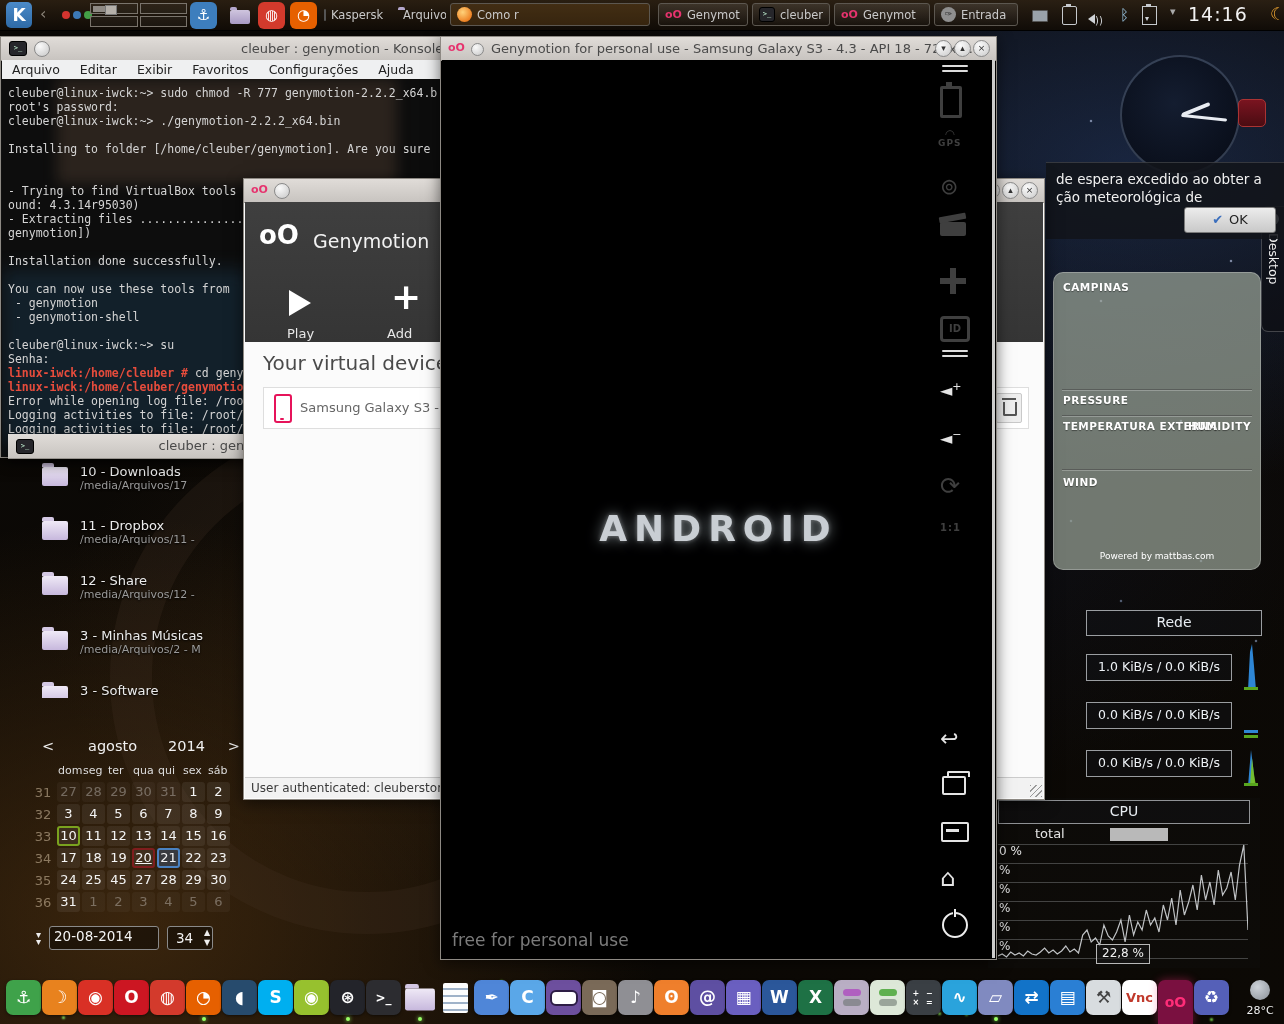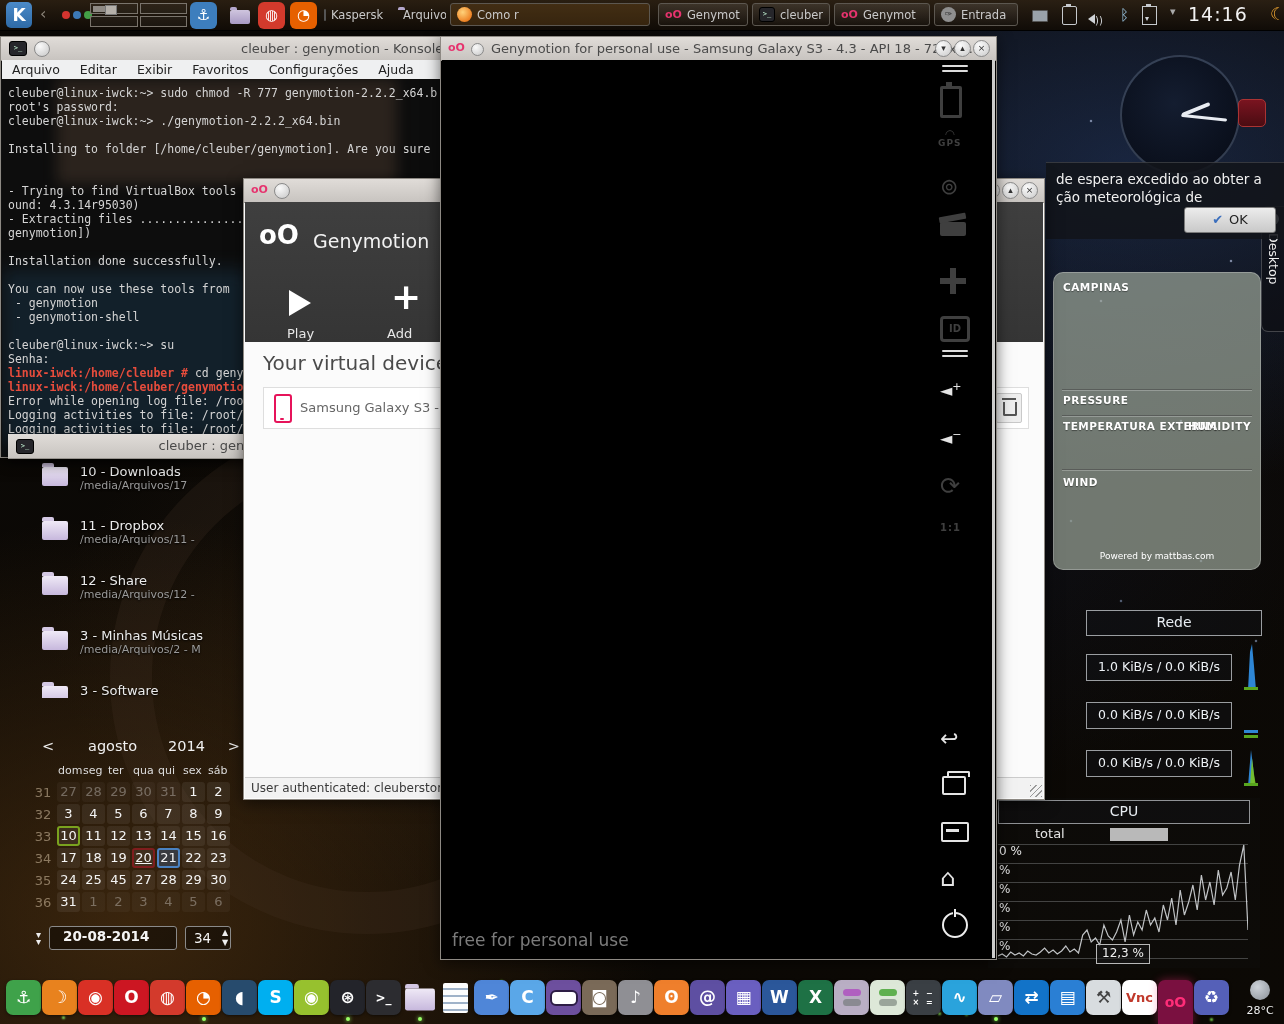--- a/index.html
+++ b/index.html
@@ -198,21 +198,21 @@
   .wknum{width:26px;text-align:center;font-size:13px;color:rgba(215,195,165,.55);line-height:21px;}
   .dcell{width:23px;height:20px;margin:0 1px;border-radius:3px;background:rgba(255,255,255,.07);
       text-align:center;font-size:13px;line-height:20px;color:#f4f4f4;}
   .dcell.dim{color:rgba(255,255,255,.32);background:rgba(255,255,255,.04);}
   .dcell.selg{border:2px solid #7aa21f;line-height:16px;width:19px;height:16px;}
   .dcell.sell{border:2px solid #7f1d1d;line-height:16px;width:19px;height:16px;text-decoration:underline;}
   .dcell.selb{border:2px solid #4a82c2;background:rgba(70,110,160,.35);line-height:16px;width:19px;height:16px;}
   #jump{position:absolute;left:6px;top:188px;display:flex;align-items:center;gap:8px;}
   .chev2{font-size:10px;line-height:7px;color:#eee;text-align:center;}
   #date-in{width:100px;height:20px;border:1px solid #8a8a8a;border-radius:3px;background:rgba(5,5,5,.45);
-      color:#f4f4f4;font-size:13.5px;padding:1px 13px;font-weight:bold;}
+      color:#f4f4f4;font-size:13.5px;padding:1px 4px;}
   #week-in{width:36px;height:22px;border:1px solid #8a8a8a;border-radius:3px;background:rgba(5,5,5,.45);
       color:#f4f4f4;font-size:13.5px;line-height:22px;padding-left:8px;position:relative;}
   #week-in .sp{position:absolute;right:2px;top:1px;font-size:8px;line-height:10px;color:#eee;}
 
   
   #dock{left:0;top:978px;width:1284px;height:46px;z-index:8;}
   #dock-row{position:absolute;left:6px;top:2px;display:flex;gap:1px;}
   .dock-icon{width:35px;height:35px;border-radius:7px;display:flex;align-items:center;justify-content:center;
       position:relative;box-shadow:0 1px 3px rgba(0,0,0,.5);}
   .dock-icon span{color:#fff;font-size:17px;font-weight:bold;line-height:1;}
@@ -303,21 +303,21 @@
         <polyline points="0.0,114 4.2,112 8.5,115 12.7,110 16.9,113 21.2,111 25.4,114 29.7,109 33.9,112 38.1,113 42.4,110 46.6,106 50.8,111 55.1,108 59.3,112 63.6,109 67.8,104 72.0,110 76.3,107 80.5,111 84.7,93 89.0,88 93.2,100 97.5,96 101.7,103 105.9,83 110.2,94 114.4,98 118.6,90 122.9,78 127.1,100 131.4,73 135.6,93 139.8,80 144.1,88 148.3,68 152.5,83 156.8,76 161.0,90 165.3,63 169.5,78 173.7,56 178.0,83 182.2,48 186.4,73 190.7,60 194.9,43 199.2,68 203.4,33 207.6,58 211.9,40 216.1,63 220.3,28 224.6,53 228.8,46 233.1,30 237.3,58 241.5,23 245.8,3 250.0,88 " fill="none" stroke="rgba(225,228,232,.85)" stroke-width="1.2"></polyline>
       </svg>
     <div id="cpu-axis">
         <div class="cpu-ax" style="top: 46px;">0 %</div>
         <div class="cpu-ax" style="top: 65px;">%</div>
         <div class="cpu-ax" style="top: 84px;">%</div>
         <div class="cpu-ax" style="top: 103px;">%</div>
         <div class="cpu-ax" style="top: 122px;">%</div>
         <div class="cpu-ax" style="top: 141px;">%</div>
       </div>
-    <div id="cpu-val">12,3 %</div>
+    <div id="cpu-val">22,8 %</div>
   </div>
 
   <div class="abs" id="calw">
     <div id="cal-head">
       <span class="pv">&lt;</span>
       <span class="m">agosto</span>
       <span class="y">2014</span>
       <span class="nx">&gt;</span>
     </div>
     <div id="daynames">
@@ -507,20 +507,21 @@
   <div class="win" id="emu">
     <div class="tbar">
       <span class="abs mini-oO" style="left:7px;top:4px;">oO</span>
       <div class="circle-btn" style="left:30px;width:11px;height:11px;top:6px;"></div>
       <div class="title">Genymotion for personal use - Samsung Galaxy S3 - 4.3 - API 18 - 720x1...</div>
       <div class="win-rbtn" style="right:44px;">▾</div>
       <div class="win-rbtn" style="right:25px;">▴</div>
       <div class="win-rbtn" style="right:6px;">×</div>
     </div>
     <div id="emu-client">
+      <div id="android-logo">ANDROID</div>
       <div id="watermark">free for personal use</div>
 
       <div class="sep-line" style="top:5px;"></div>
       <div class="sep-line" style="top:10px;"></div>
       <div class="sb" style="top:26px;">
           <div class="batt"></div>
         </div>
       <div class="sb" style="top:70px;left:496px;">
         <div class="gps-arc">◠</div>
           <div class="gps-t">GPS</div>

